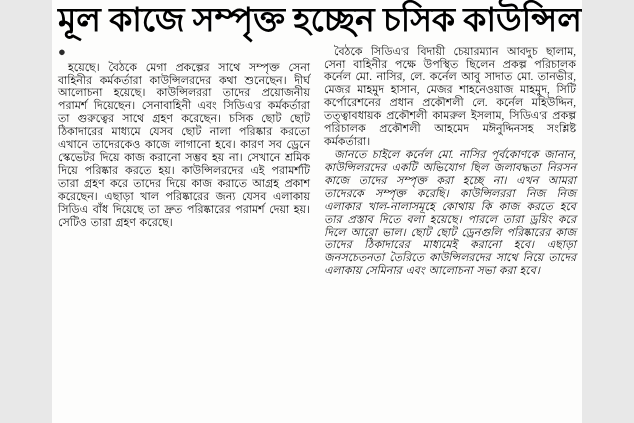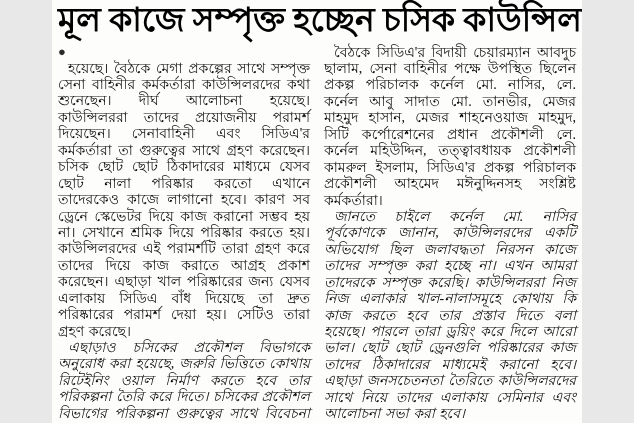--- a/index.html
+++ b/index.html
@@ -52,21 +52,21 @@
   .bullet {
     display: inline-block;
     font-size: 13px;
     line-height: 1;
     color: #2a2a2a;
     transform: translateY(-1px);
   }
   .body-par {
     margin: 0;
     padding: 0;
-    font-size: 14px;
+    font-size: 11px;
     line-height: 1.175;
     text-align: justify;
     text-justify: inter-word;
     text-indent: 10px;
     color: #0d0d0d;
     word-spacing: 1px;
   }
   .column .body-par + .body-par {
     margin-top: 0px;
     font-style: italic;
@@ -79,21 +79,20 @@
 
   <h1 class="headline">মূল কাজে সম্পৃক্ত হচ্ছেন চসিক কাউন্সিলররা</h1>
 
   <div class="columns">
 
     <div class="column">
       <div class="continuation-note">
         <span class="bullet">●</span>
       </div>
       <p class="body-par">হয়েছে। বৈঠকে মেগা প্রকল্পের সাথে সম্পৃক্ত সেনা বাহিনীর কর্মকর্তারা কাউন্সিলরদের কথা শুনেছেন। দীর্ঘ আলোচনা হয়েছে। কাউন্সিলররা তাদের প্রয়োজনীয় পরামর্শ দিয়েছেন। সেনাবাহিনী এবং সিডিএ'র কর্মকর্তারা তা গুরুত্বের সাথে গ্রহণ করেছেন। চসিক ছোট ছোট ঠিকাদারের মাধ্যমে যেসব ছোট নালা পরিষ্কার করতো এখানে তাদেরকেও কাজে লাগানো হবে। কারণ সব ড্রেনে স্কেভেটর দিয়ে কাজ করানো সম্ভব হয় না। সেখানে শ্রমিক দিয়ে পরিষ্কার করতে হয়। কাউন্সিলরদের এই পরামর্শটি তারা গ্রহণ করে তাদের দিয়ে কাজ করাতে আগ্রহ প্রকাশ করেছেন। এছাড়া খাল পরিষ্কারের জন্য যেসব এলাকায় সিডিএ বাঁধ দিয়েছে তা দ্রুত পরিষ্কারের পরামর্শ দেয়া হয়। সেটিও তারা গ্রহণ করেছে।</p>
-      <p class="body-par">এছাড়াও চসিকের প্রকৌশল বিভাগকে অনুরোধ করা হয়েছে, জরুরি ভিত্তিতে কোথায় রিটেইনিং ওয়াল নির্মাণ করতে হবে তার পরিকল্পনা তৈরি করে দিতে। চসিকের প্রকৌশল বিভাগের পরিকল্পনা গুরুত্বের সাথে বিবেচনা করা হবে।</p>
     </div>
 
     <div class="column">
       <p class="body-par">বৈঠকে সিডিএ'র বিদায়ী চেয়ারম্যান আবদুচ ছালাম, সেনা বাহিনীর পক্ষে উপস্থিত ছিলেন প্রকল্প পরিচালক কর্নেল মো. নাসির, লে. কর্নেল আবু সাদাত মো. তানভীর, মেজর মাহমুদ হাসান, মেজর শাহনেওয়াজ মাহমুদ, সিটি কর্পোরেশনের প্রধান প্রকৌশলী লে. কর্নেল মহিউদ্দিন, তত্ত্বাবধায়ক প্রকৌশলী কামরুল ইসলাম, সিডিএ'র প্রকল্প পরিচালক প্রকৌশলী আহমেদ মঈনুদ্দিনসহ সংশ্লিষ্ট কর্মকর্তারা।</p>
       <p class="body-par">জানতে চাইলে কর্নেল মো. নাসির পূর্বকোণকে জানান, কাউন্সিলরদের একটি অভিযোগ ছিল জলাবদ্ধতা নিরসন কাজে তাদের সম্পৃক্ত করা হচ্ছে না। এখন আমরা তাদেরকে সম্পৃক্ত করেছি। কাউন্সিলররা নিজ নিজ এলাকার খাল-নালাসমূহে কোথায় কি কাজ করতে হবে তার প্রস্তাব দিতে বলা হয়েছে। পারলে তারা ড্রয়িং করে দিলে আরো ভাল। ছোট ছোট ড্রেনগুলি পরিষ্কারের কাজ তাদের ঠিকাদারের মাধ্যমেই করানো হবে। এছাড়া জনসচেতনতা তৈরিতে কাউন্সিলরদের সাথে নিয়ে তাদের এলাকায় সেমিনার এবং আলোচনা সভা করা হবে।</p>
     </div>
 
   </div>
 </div>
 

